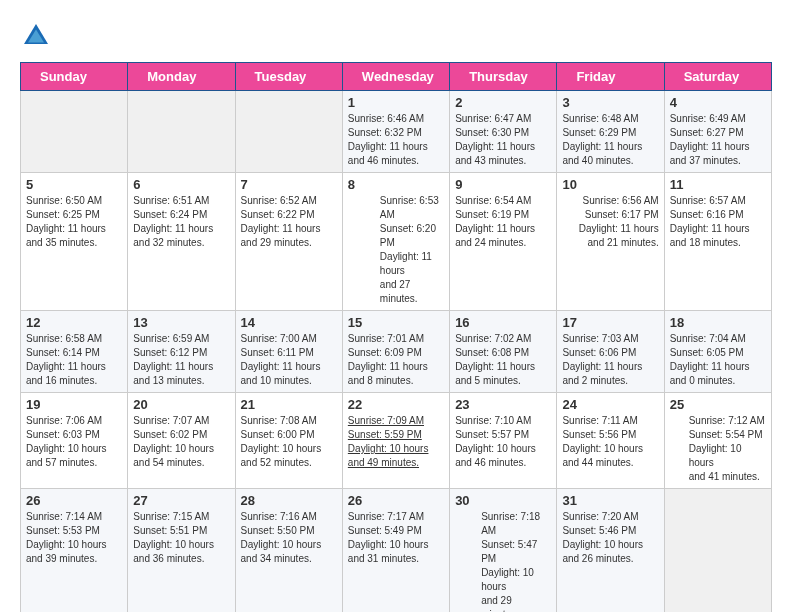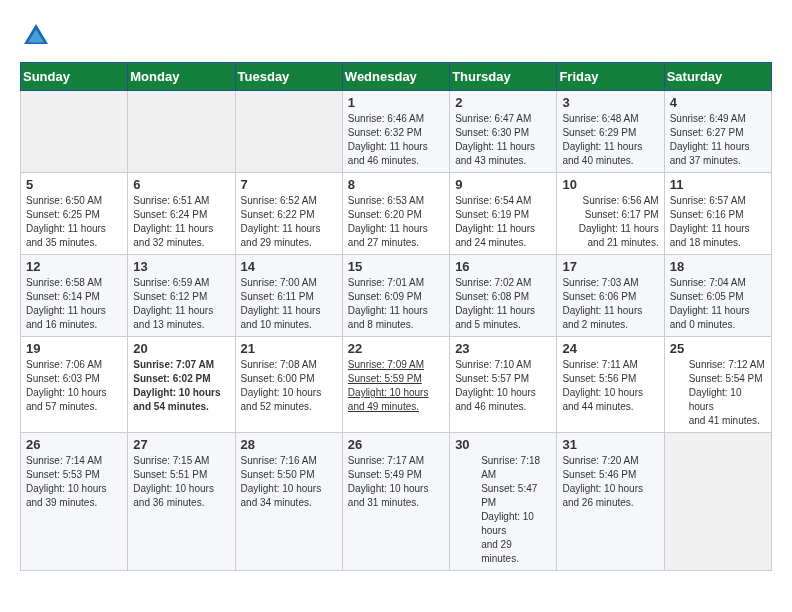--- a/index.html
+++ b/index.html
@@ -51,23 +51,23 @@
     .calendar-subtitle {
       font-size: 16px;
       color: #555;
     }
     table {
       width: 100%;
       border-collapse: collapse;
       table-layout: fixed;
     }
     thead th {
-      background-color: #15803d;
+      background-color: #ec4899;
       color: #fff;
-      padding: 6px 2px;
+      padding: 6px 19px;
       font-size: 13px;
       text-align: left;
       border: 1px solid #1e5490;
     }
     tbody td {
       border: 1px solid #ccc;
       vertical-align: top;
       padding: 4px 5px;
       height: 80px;
       font-size: 10.5px;
@@ -179,21 +179,21 @@
         </td>
         <td>
           <span class="day-number">7</span>
           <div class="day-info" style="white-space: pre-line;">Sunrise: 6:52 AM
 Sunset: 6:22 PM
 Daylight: 11 hours
 and 29 minutes.</div>
         </td>
         <td>
           <span class="day-number">8</span>
-          <div class="day-info" style="white-space: pre-line;">Sunrise: 6:53 AM
+          <div class="day-info" style="white-space: pre-line; margin-left: 32px;">Sunrise: 6:53 AM
 Sunset: 6:20 PM
 Daylight: 11 hours
 and 27 minutes.</div>
         </td>
         <td>
           <span class="day-number">9</span>
           <div class="day-info" style="white-space: pre-line;">Sunrise: 6:54 AM
 Sunset: 6:19 PM
 Daylight: 11 hours
 and 24 minutes.</div>
@@ -267,21 +267,21 @@
       <tr>
         <td>
           <span class="day-number">19</span>
           <div class="day-info" style="white-space: pre-line;">Sunrise: 7:06 AM
 Sunset: 6:03 PM
 Daylight: 10 hours
 and 57 minutes.</div>
         </td>
         <td>
           <span class="day-number">20</span>
-          <div class="day-info" style="white-space: pre-line; font-weight: bold;">Sunrise: 7:07 AM
+          <div class="day-info" style="white-space: pre-line;">Sunrise: 7:07 AM
 Sunset: 6:02 PM
 Daylight: 10 hours
 and 54 minutes.</div>
         </td>
         <td>
           <span class="day-number">21</span>
           <div class="day-info" style="white-space: pre-line;">Sunrise: 7:08 AM
 Sunset: 6:00 PM
 Daylight: 10 hours
 and 52 minutes.</div>

